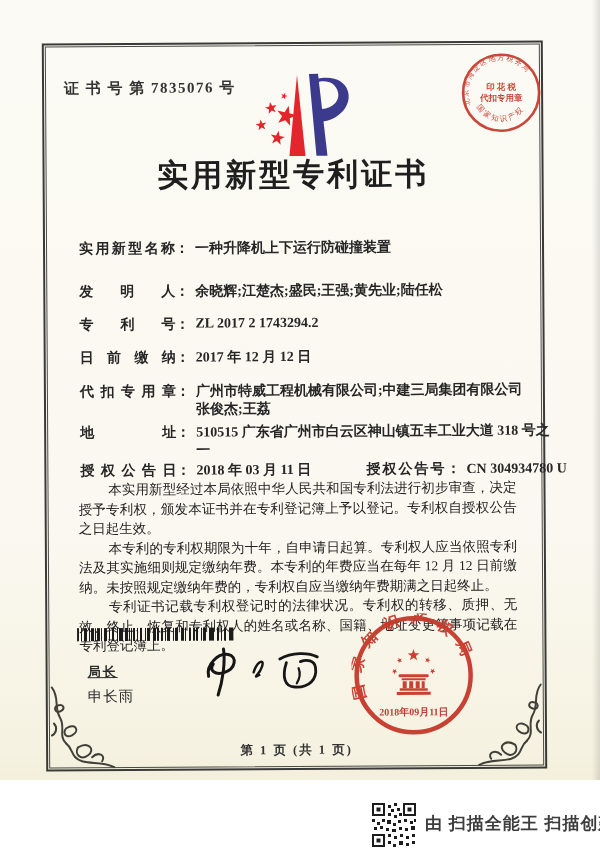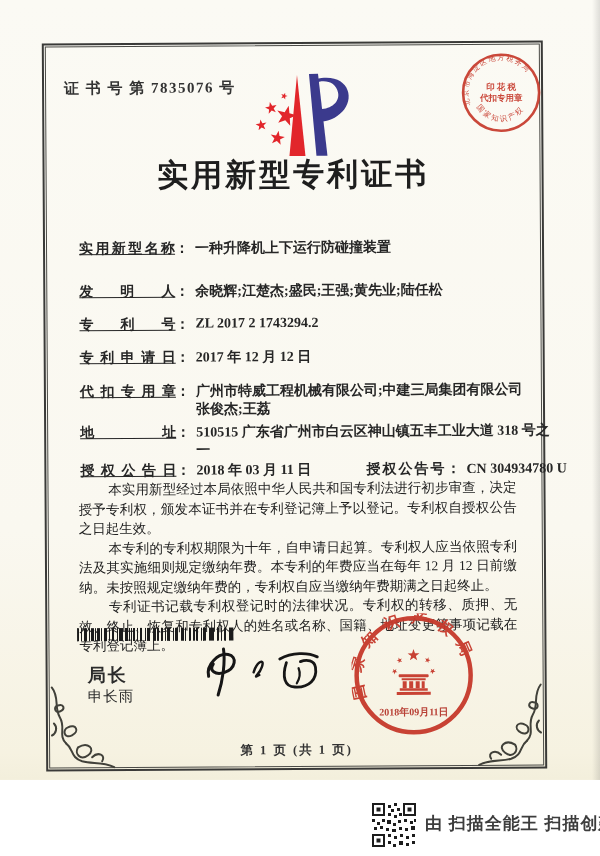--- a/index.html
+++ b/index.html
@@ -31,39 +31,39 @@
     position:absolute;left:22px;top:36px;font-size:15px;font-weight:600;
     letter-spacing:1.5px;color:#333;
   }
   .logo{position:absolute;left:202px;top:28px;width:112px;height:92px;}
   .tax-stamp{position:absolute;left:417px;top:10px;width:84px;height:84px;opacity:.92;}
   .title{
     position:absolute;left:0;top:112px;width:100%;text-align:center;
     font-size:31px;font-weight:700;letter-spacing:3px;color:#1e1e1e;
   }
   .frow{position:absolute;left:36px;font-size:14px;font-weight:600;color:#262626;white-space:nowrap;}
-  .flabel{display:inline-block;width:96px;text-align:justify;text-align-last:justify;vertical-align:top;text-decoration:underline;}
+  .flabel{display:inline-block;width:96px;text-align:justify;text-align-last:justify;vertical-align:top;}
   .fcolon{display:inline-block;vertical-align:top;margin-right:6px;}
   .fvalue{display:inline-block;vertical-align:top;}
   .fvalue .vline{line-height:18px;}
   .grant-no{position:absolute;left:286px;top:0;white-space:nowrap;}
   .grant-no .glabel{letter-spacing:2px;}
   .bodytext{
     position:absolute;left:34px;top:437px;width:438px;
     font-size:13.5px;line-height:19.5px;color:#222;text-align:justify;
   }
   .bodytext p{margin:0;text-indent:2.2em;font-weight:500;}
   .barcode{
     position:absolute;left:32px;top:585px;width:156px;height:13px;
     background-image:
       repeating-linear-gradient(90deg,#1b1b1b 0 2px,transparent 2px 7px),
       repeating-linear-gradient(90deg,#1b1b1b 0 1px,transparent 1px 4px),
       repeating-linear-gradient(90deg,#1b1b1b 0 1px,transparent 1px 9px);
   }
-  .director-title{position:absolute;left:42px;top:620px;font-size:18px;font-weight:700;letter-spacing:2px;}
+  .director-title{position:absolute;left:42px;top:620px;font-size:13px;font-weight:700;letter-spacing:2px;text-decoration:underline;}
   .director-name{position:absolute;left:42px;top:644px;font-size:14.5px;font-weight:400;letter-spacing:1px;}
   .signature{position:absolute;left:148px;top:600px;width:150px;height:60px;}
   .office-seal{position:absolute;left:306px;top:572px;width:124px;height:124px;opacity:.95;}
   .page-footer{
     position:absolute;left:0;top:700px;width:100%;text-align:center;
     font-size:12.5px;font-weight:600;letter-spacing:2px;color:#333;
   }
   .ornament{position:absolute;width:74px;height:88px;color:#41413a;}
   .ornament.bl{left:-2px;bottom:0px;}
   .ornament.br{right:-2px;bottom:0px;transform:scaleX(-1);}
@@ -128,21 +128,21 @@
 
   <div class="frow" style="top:240px">
     <span class="flabel">发明人</span><span class="fcolon">：</span><span class="fvalue">余晓辉;江楚杰;盛民;王强;黄先业;陆任松</span>
   </div>
 
   <div class="frow" style="top:273px">
     <span class="flabel">专利号</span><span class="fcolon">：</span><span class="fvalue">ZL 2017 2 1743294.2</span>
   </div>
 
   <div class="frow" style="top:306px">
-    <span class="flabel">专利申请日</span><span class="fcolon">：</span><span class="fvalue">2017 年 12 月 12 日</span>
+    <span class="flabel">日前缴纳</span><span class="fcolon">：</span><span class="fvalue">2017 年 12 月 12 日</span>
   </div>
 
   <div class="frow" style="top:340px">
     <span class="flabel">代扣专用章</span><span class="fcolon">：</span><span class="fvalue"><span class="vline" style="display:block">广州市特威工程机械有限公司;中建三局集团有限公司</span><span class="vline" style="display:block">张俊杰;王荔</span></span>
   </div>
 
   <div class="frow" style="top:381px">
     <span class="flabel">地址</span><span class="fcolon">：</span><span class="fvalue"><span class="vline" style="display:block">510515 广东省广州市白云区神山镇五丰工业大道 318 号之</span><span class="vline" style="display:block">一</span></span>
   </div>
 

